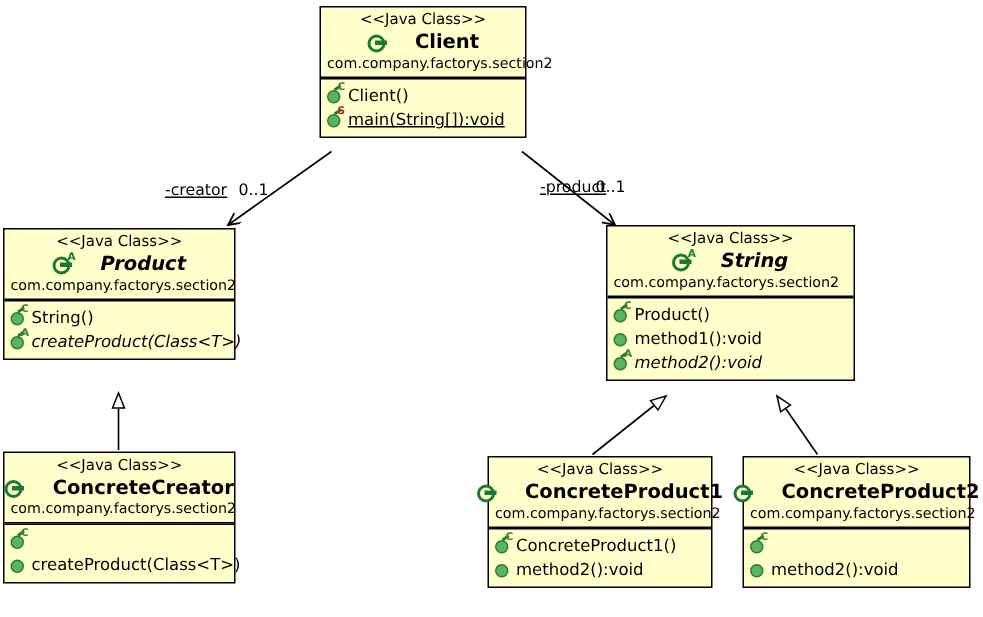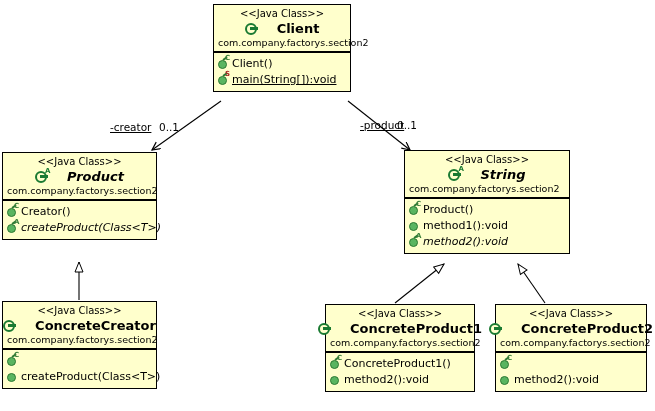--- a/index.html
+++ b/index.html
@@ -252,21 +252,21 @@
     </div>
     <div class="divider"></div>
     <div class="divider"></div>
     <div class="compartment">
       <div class="member">
         <span class="icon-method">
           <span class="ball"></span>
             <span class="key"></span>
             <span class="sup c">C</span>
         </span>
-        <span class="mtext">Creator()</span>
+        <span class="mtext">String()</span>
       </div>
       <div class="member abstract">
         <span class="icon-method">
           <span class="ball"></span>
             <span class="key"></span>
             <span class="sup a">A</span>
         </span>
         <span class="mtext">createProduct(Class&lt;T&gt;)</span>
       </div>
     </div>

